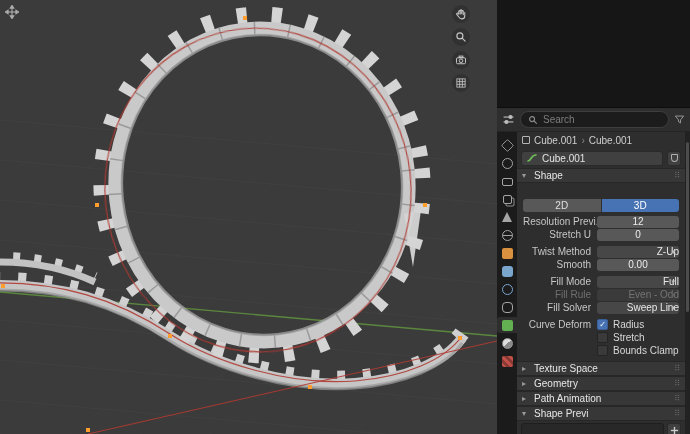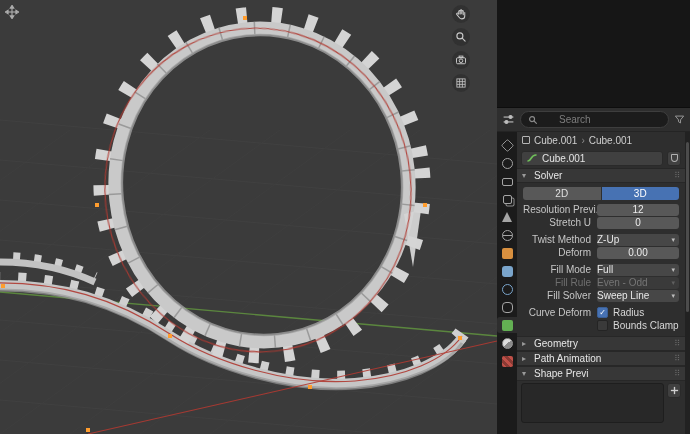--- a/index.html
+++ b/index.html
@@ -11,21 +11,21 @@
   .viewport{position:absolute;left:0;top:0;width:497px;height:434px;background:#3b3b3b;overflow:hidden}
   .vp-topleft{position:absolute;top:5px;left:5px;opacity:.85}
   .vp-tools{position:absolute;top:5px;right:27px;display:flex;flex-direction:column;gap:5px}
   .vp-btn{width:18px;height:18px;border-radius:9px;background:rgba(38,38,38,.45);display:flex;align-items:center;justify-content:center;cursor:pointer}
 
   
   .props{position:absolute;left:497px;top:0;width:193px;height:434px;background:#161616}
   .outliner{height:108px;background:#161616;border-bottom:1px solid #0d0d0d}
   .props-editor{position:relative;height:326px;background:#2e2e2e}
   .props-header{height:24px;display:flex;align-items:center;gap:5px;padding:0 5px;background:#2e2e2e;border-bottom:1px solid #242424}
-  .search{flex:1;height:17px;background:#1c1c1c;border:1px solid #3e3e3e;border-radius:9px;display:flex;align-items:center;gap:21px;padding:0 7px;color:#7e7e7e}
+  .search{flex:1;height:17px;background:#1c1c1c;border:1px solid #3e3e3e;border-radius:9px;display:flex;align-items:center;gap:5px;padding:0 7px;color:#7e7e7e}
   .tabstrip{position:absolute;left:0;top:24px;bottom:0;width:20px;background:#1b1b1b;display:flex;flex-direction:column;align-items:center;padding-top:5px;gap:2px}
   .tab{width:20px;height:16px;display:flex;align-items:center;justify-content:center;cursor:pointer}
   .tab.active{background:#2e2e2e;border-radius:3px 0 0 3px}
   .content{position:absolute;left:20px;top:24px;right:5px;bottom:0;overflow:hidden}
   .scrollbar{position:absolute;right:0;top:24px;bottom:0;width:5px;background:#222}
   .thumb{position:absolute;left:1px;right:1px;top:10px;height:170px;background:#4c4c4c;border-radius:2px}
 
   
   .ti{width:11px;height:11px}
   .ti.o{border:1.3px solid #a5a5a5;border-radius:2px}
@@ -53,31 +53,31 @@
   .shield{width:7px;height:8px;border:1.2px solid #b0b0b0;border-radius:1px 1px 50% 50%}
 
   .phead{height:15px;display:flex;align-items:center;gap:4px;background:#373737;border-top:1px solid #272727;border-bottom:1px solid #272727;padding:0 5px;color:#e6e6e6;cursor:pointer}
   .phead .arr{color:#9a9a9a;font-size:8px;width:8px}
   .phead.open .arr::before{content:"▾"}
   .phead.closed .arr::before{content:"▸"}
   .phead .dots{margin-left:auto;color:#666;font-size:8px}
   .phead .dots::before{content:"⠿"}
 
   .pbody{padding:3px 4px 4px 4px}
-  .seg{display:flex;height:13px;margin:1px 2px 3px 2px;gap:1px}
+  .seg{display:flex;height:13px;margin:13px 2px 3px 2px;gap:1px}
   .segbtn{flex:1;background:#585858;color:#e0e0e0;display:flex;align-items:center;justify-content:center;cursor:pointer}
   .segbtn:first-child{border-radius:3px 0 0 3px}
   .segbtn:last-child{border-radius:0 3px 3px 0}
   .segbtn.sel{background:#4772b3;color:#fff}
 
   .prow{display:flex;align-items:center;height:13px;margin:0 2px}
   .plabel{width:74px;text-align:right;padding-right:6px;color:#c6c6c6;white-space:nowrap;overflow:hidden}
   .pctrl{flex:1;display:flex;align-items:center}
   .numfield{flex:1;height:12px;line-height:12px;background:#585858;border-radius:3px;text-align:center;color:#ededed;cursor:pointer}
-  .menufield{flex:1;height:12px;line-height:12px;background:#474747;border-radius:3px;text-align:left;color:#e7e7e7;position:relative;cursor:pointer}
+  .menufield{flex:1;height:12px;line-height:12px;background:#474747;border-radius:3px;text-align:right;color:#e7e7e7;position:relative;cursor:pointer}
   .menufield::after{content:"▾";position:absolute;right:4px;top:0;font-size:7px;color:#bdbdbd}
   .prow.disabled .plabel{color:#6f6f6f}
   .prow.disabled .menufield{background:#3a3a3a;color:#757575}
   .prow.disabled .menufield::after{color:#606060}
   .gap{height:4px}
 
   .cb{width:11px;height:11px;border-radius:2px;background:#3a3a3a;border:1px solid #242424;margin-right:5px;display:flex;align-items:center;justify-content:center;cursor:pointer}
   .cb.on{background:#4772b3;border-color:#3a5f96}
   .cb.on::before{content:"✓";color:#fff;font-size:8px;line-height:1}
   .cblabel{color:#d8d8d8}
@@ -281,21 +281,21 @@
             </svg>
             <span>Cube.001</span>
           </div>
           <div class="ghostbtn">
             <span class="shield"></span>
           </div>
         </div>
 
         <div class="phead open">
           <span class="arr"></span>
-          <span>Solver</span>
+          <span>Shape</span>
           <span class="dots"></span>
         </div>
 
         <div class="pbody">
           <div class="seg">
             <div class="segbtn">2D</div>
             <div class="segbtn sel">3D</div>
           </div>
 
           <div class="prow">
@@ -313,21 +313,21 @@
 
           <div class="gap"></div>
 
           <div class="prow">
             <span class="plabel">Twist Method</span>
             <span class="pctrl">
                 <span class="menufield">Z-Up</span>
               </span>
           </div>
           <div class="prow">
-            <span class="plabel">Deform</span>
+            <span class="plabel">Smooth</span>
             <span class="pctrl">
                 <span class="numfield">0.00</span>
               </span>
           </div>
 
           <div class="gap"></div>
 
           <div class="prow">
             <span class="plabel">Fill Mode</span>
             <span class="pctrl">
@@ -353,25 +353,37 @@
             <span class="plabel">Curve Deform</span>
             <span class="pctrl">
               <span class="cb on"></span>
               <span class="cblabel">Radius</span>
             </span>
           </div>
           <div class="prow">
             <span class="plabel"></span>
             <span class="pctrl">
               <span class="cb"></span>
+              <span class="cblabel">Stretch</span>
+            </span>
+          </div>
+          <div class="prow">
+            <span class="plabel"></span>
+            <span class="pctrl">
+              <span class="cb"></span>
               <span class="cblabel">Bounds Clamp</span>
             </span>
           </div>
         </div>
 
+        <div class="phead closed">
+          <span class="arr"></span>
+          <span>Texture Space</span>
+          <span class="dots"></span>
+        </div>
         <div class="phead closed">
           <span class="arr"></span>
           <span>Geometry</span>
           <span class="dots"></span>
         </div>
         <div class="phead closed">
           <span class="arr"></span>
           <span>Path Animation</span>
           <span class="dots"></span>
         </div>

